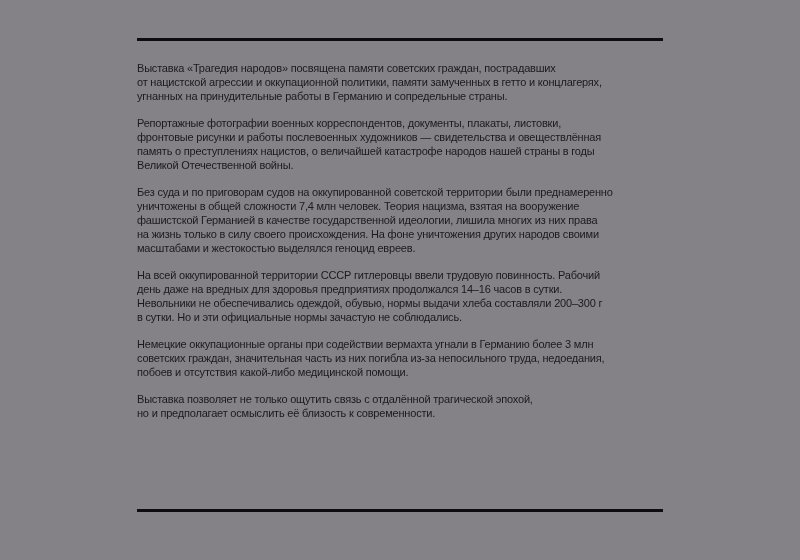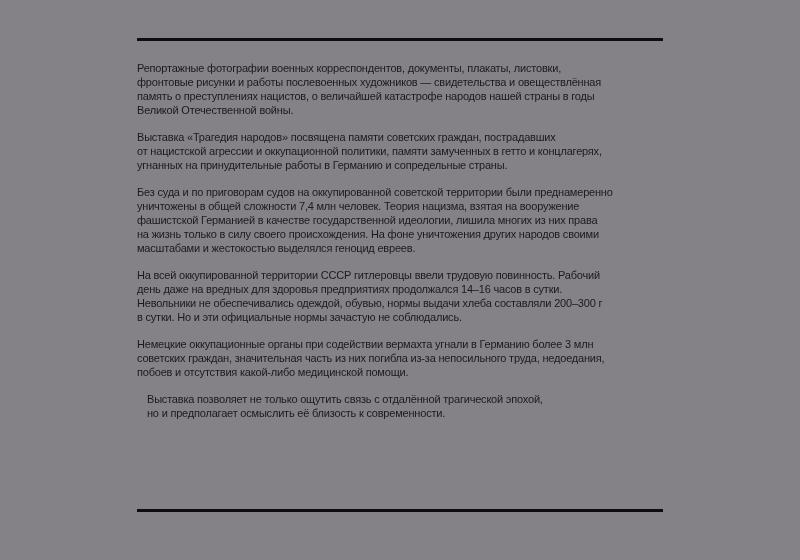--- a/index.html
+++ b/index.html
@@ -36,36 +36,36 @@
     color: var(--fg);
   }
   .content p {
     margin: 0 0 13px 0;
     font-size: 11px;
     line-height: 14px;
     letter-spacing: -0.2px;
     white-space: pre;
     font-weight: 400;
   }
-  .content p:last-child { margin-bottom: 0; margin-left: 10px; }
+  .content p:last-child { margin-bottom: 0; }
 </style>
 </head>
 <body>
 
 <div class="page">
   <div class="rule rule-top"></div>
 
   <div class="content">
+    <p>Выставка «Трагедия народов» посвящена памяти советских граждан, пострадавших
+от нацистской агрессии и оккупационной политики, памяти замученных в гетто и концлагерях,
+угнанных на принудительные работы в Германию и сопредельные страны.</p>
     <p>Репортажные фотографии военных корреспондентов, документы, плакаты, листовки,
 фронтовые рисунки и работы послевоенных художников — свидетельства и овеществлённая
 память о преступлениях нацистов, о величайшей катастрофе народов нашей страны в годы
 Великой Отечественной войны.</p>
-    <p>Выставка «Трагедия народов» посвящена памяти советских граждан, пострадавших
-от нацистской агрессии и оккупационной политики, памяти замученных в гетто и концлагерях,
-угнанных на принудительные работы в Германию и сопредельные страны.</p>
     <p>Без суда и по приговорам судов на оккупированной советской территории были преднамеренно
 уничтожены в общей сложности 7,4 млн человек. Теория нацизма, взятая на вооружение
 фашистской Германией в качестве государственной идеологии, лишила многих из них права
 на жизнь только в силу своего происхождения. На фоне уничтожения других народов своими
 масштабами и жестокостью выделялся геноцид евреев.</p>
     <p>На всей оккупированной территории СССР гитлеровцы ввели трудовую повинность. Рабочий
 день даже на вредных для здоровья предприятиях продолжался 14–16 часов в сутки.
 Невольники не обеспечивались одеждой, обувью, нормы выдачи хлеба составляли 200–300 г
 в сутки. Но и эти официальные нормы зачастую не соблюдались.</p>
     <p>Немецкие оккупационные органы при содействии вермахта угнали в Германию более 3 млн

